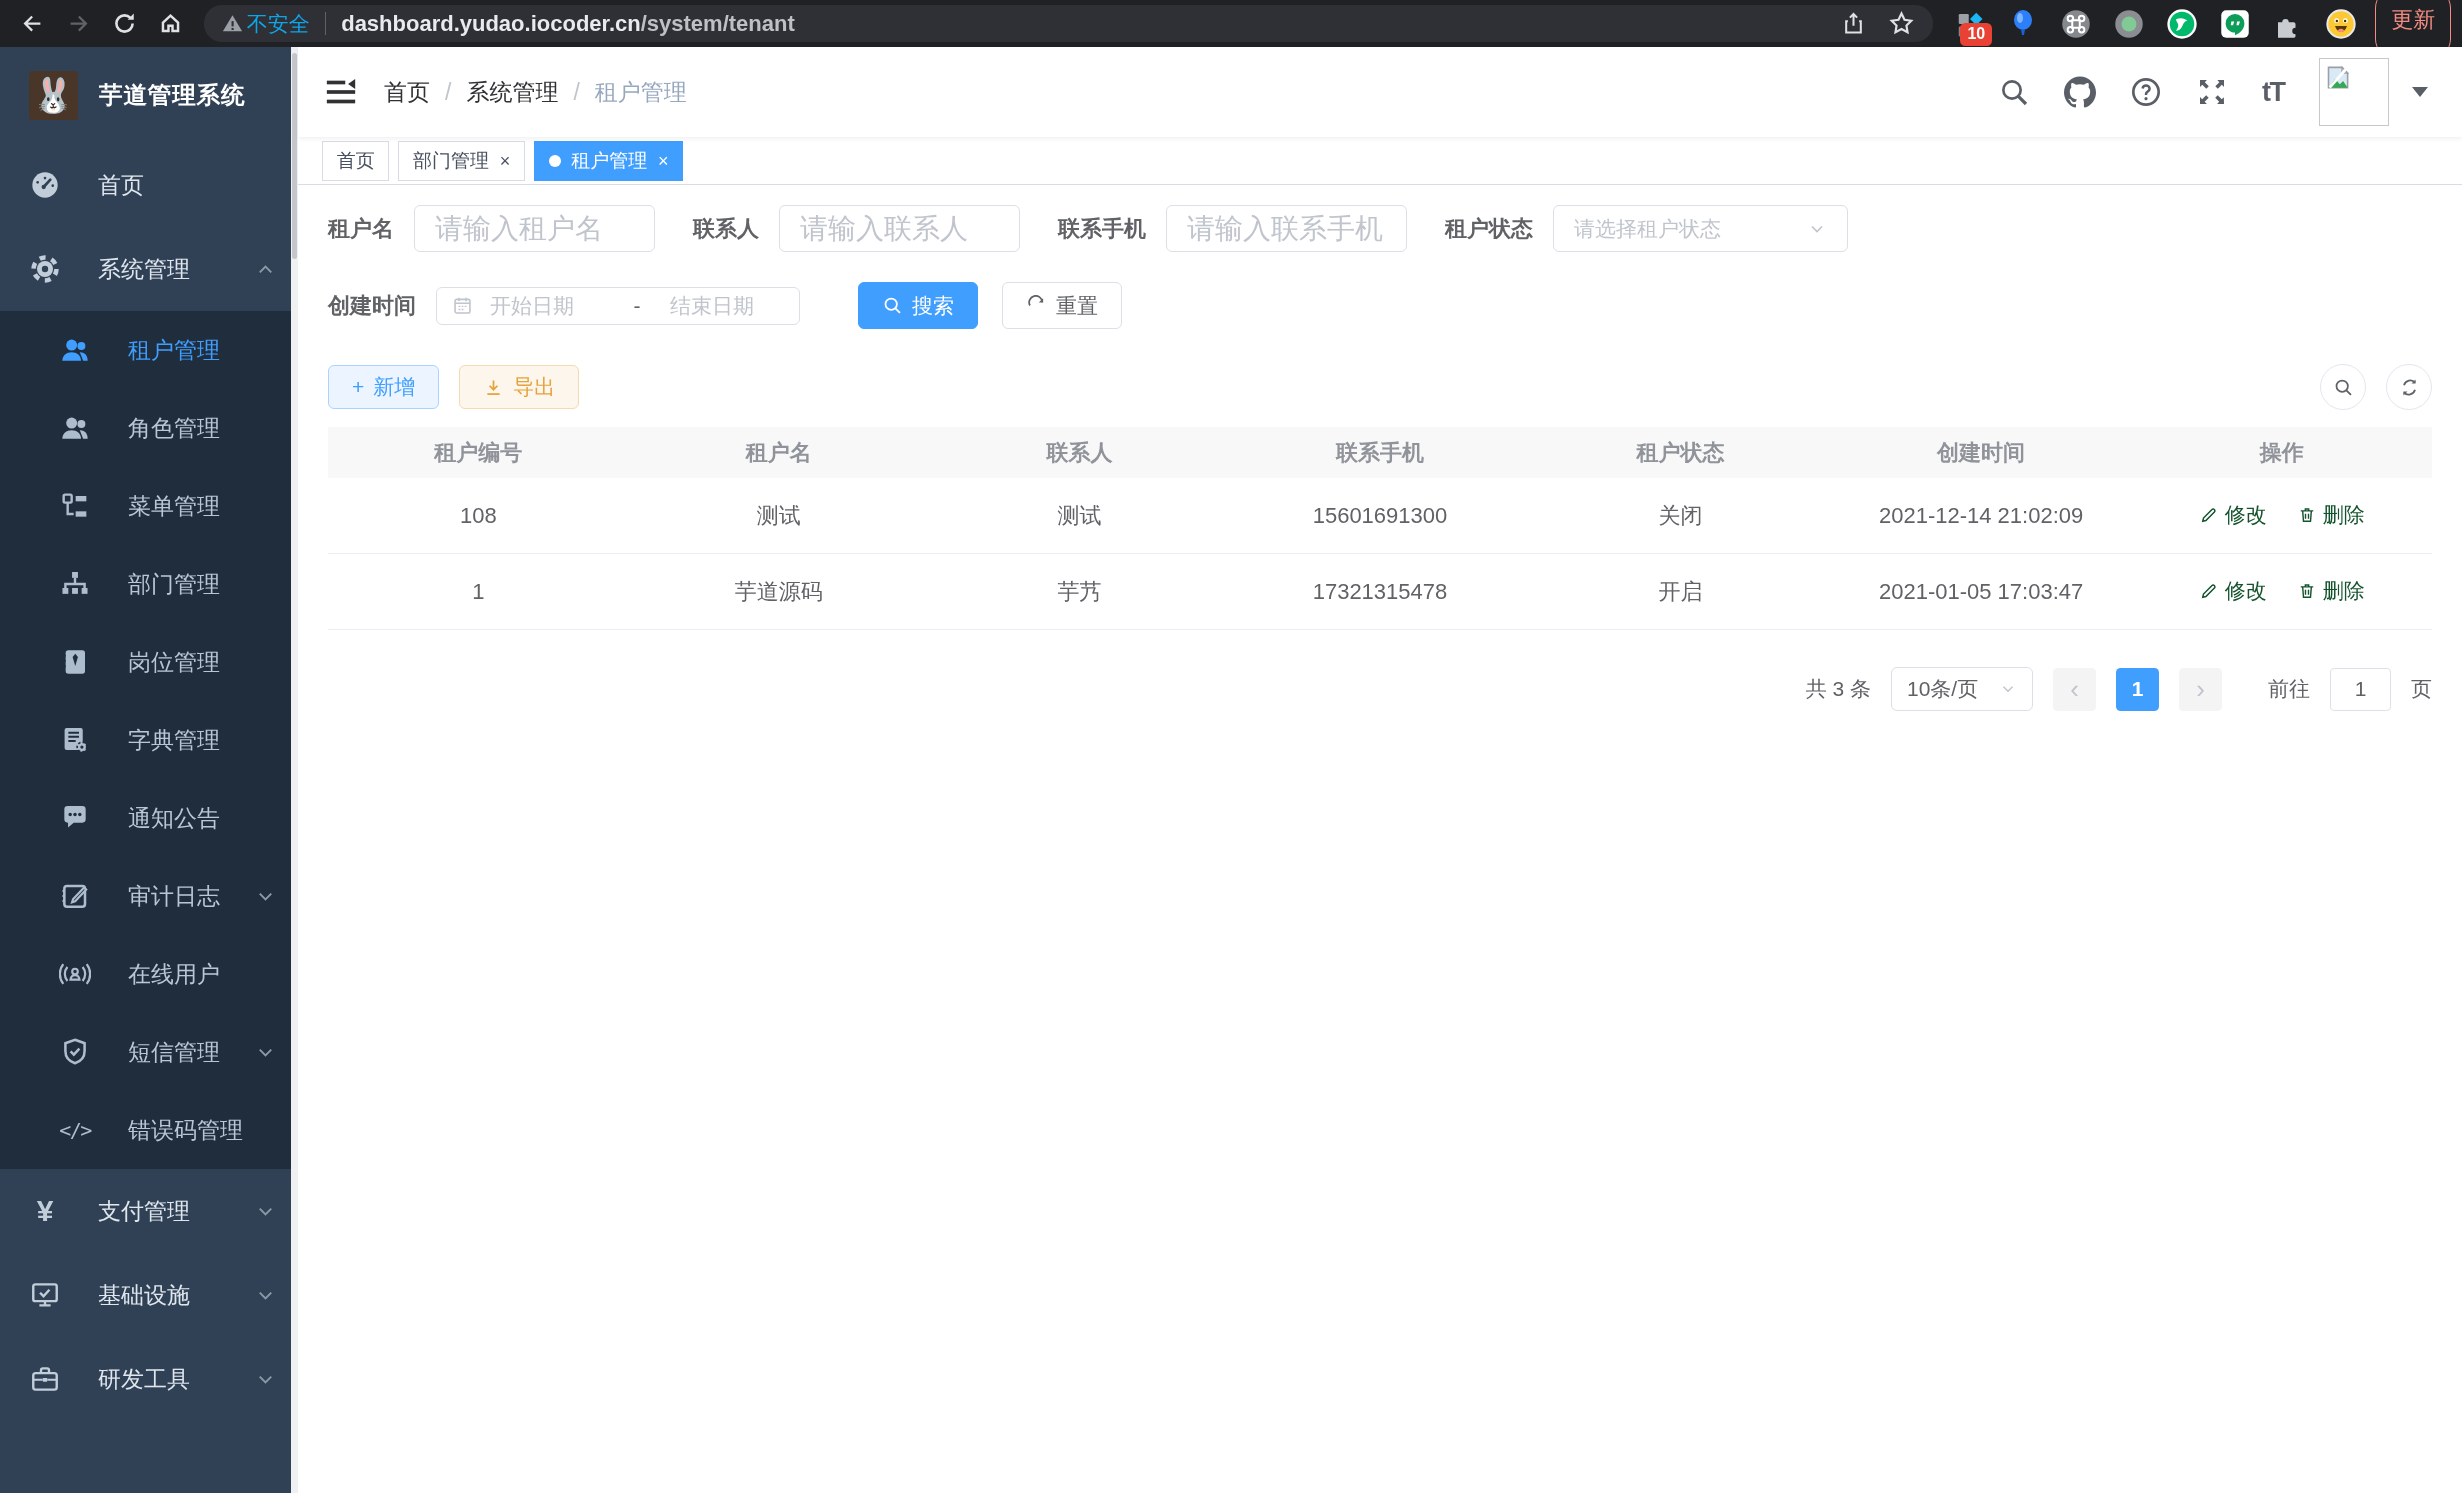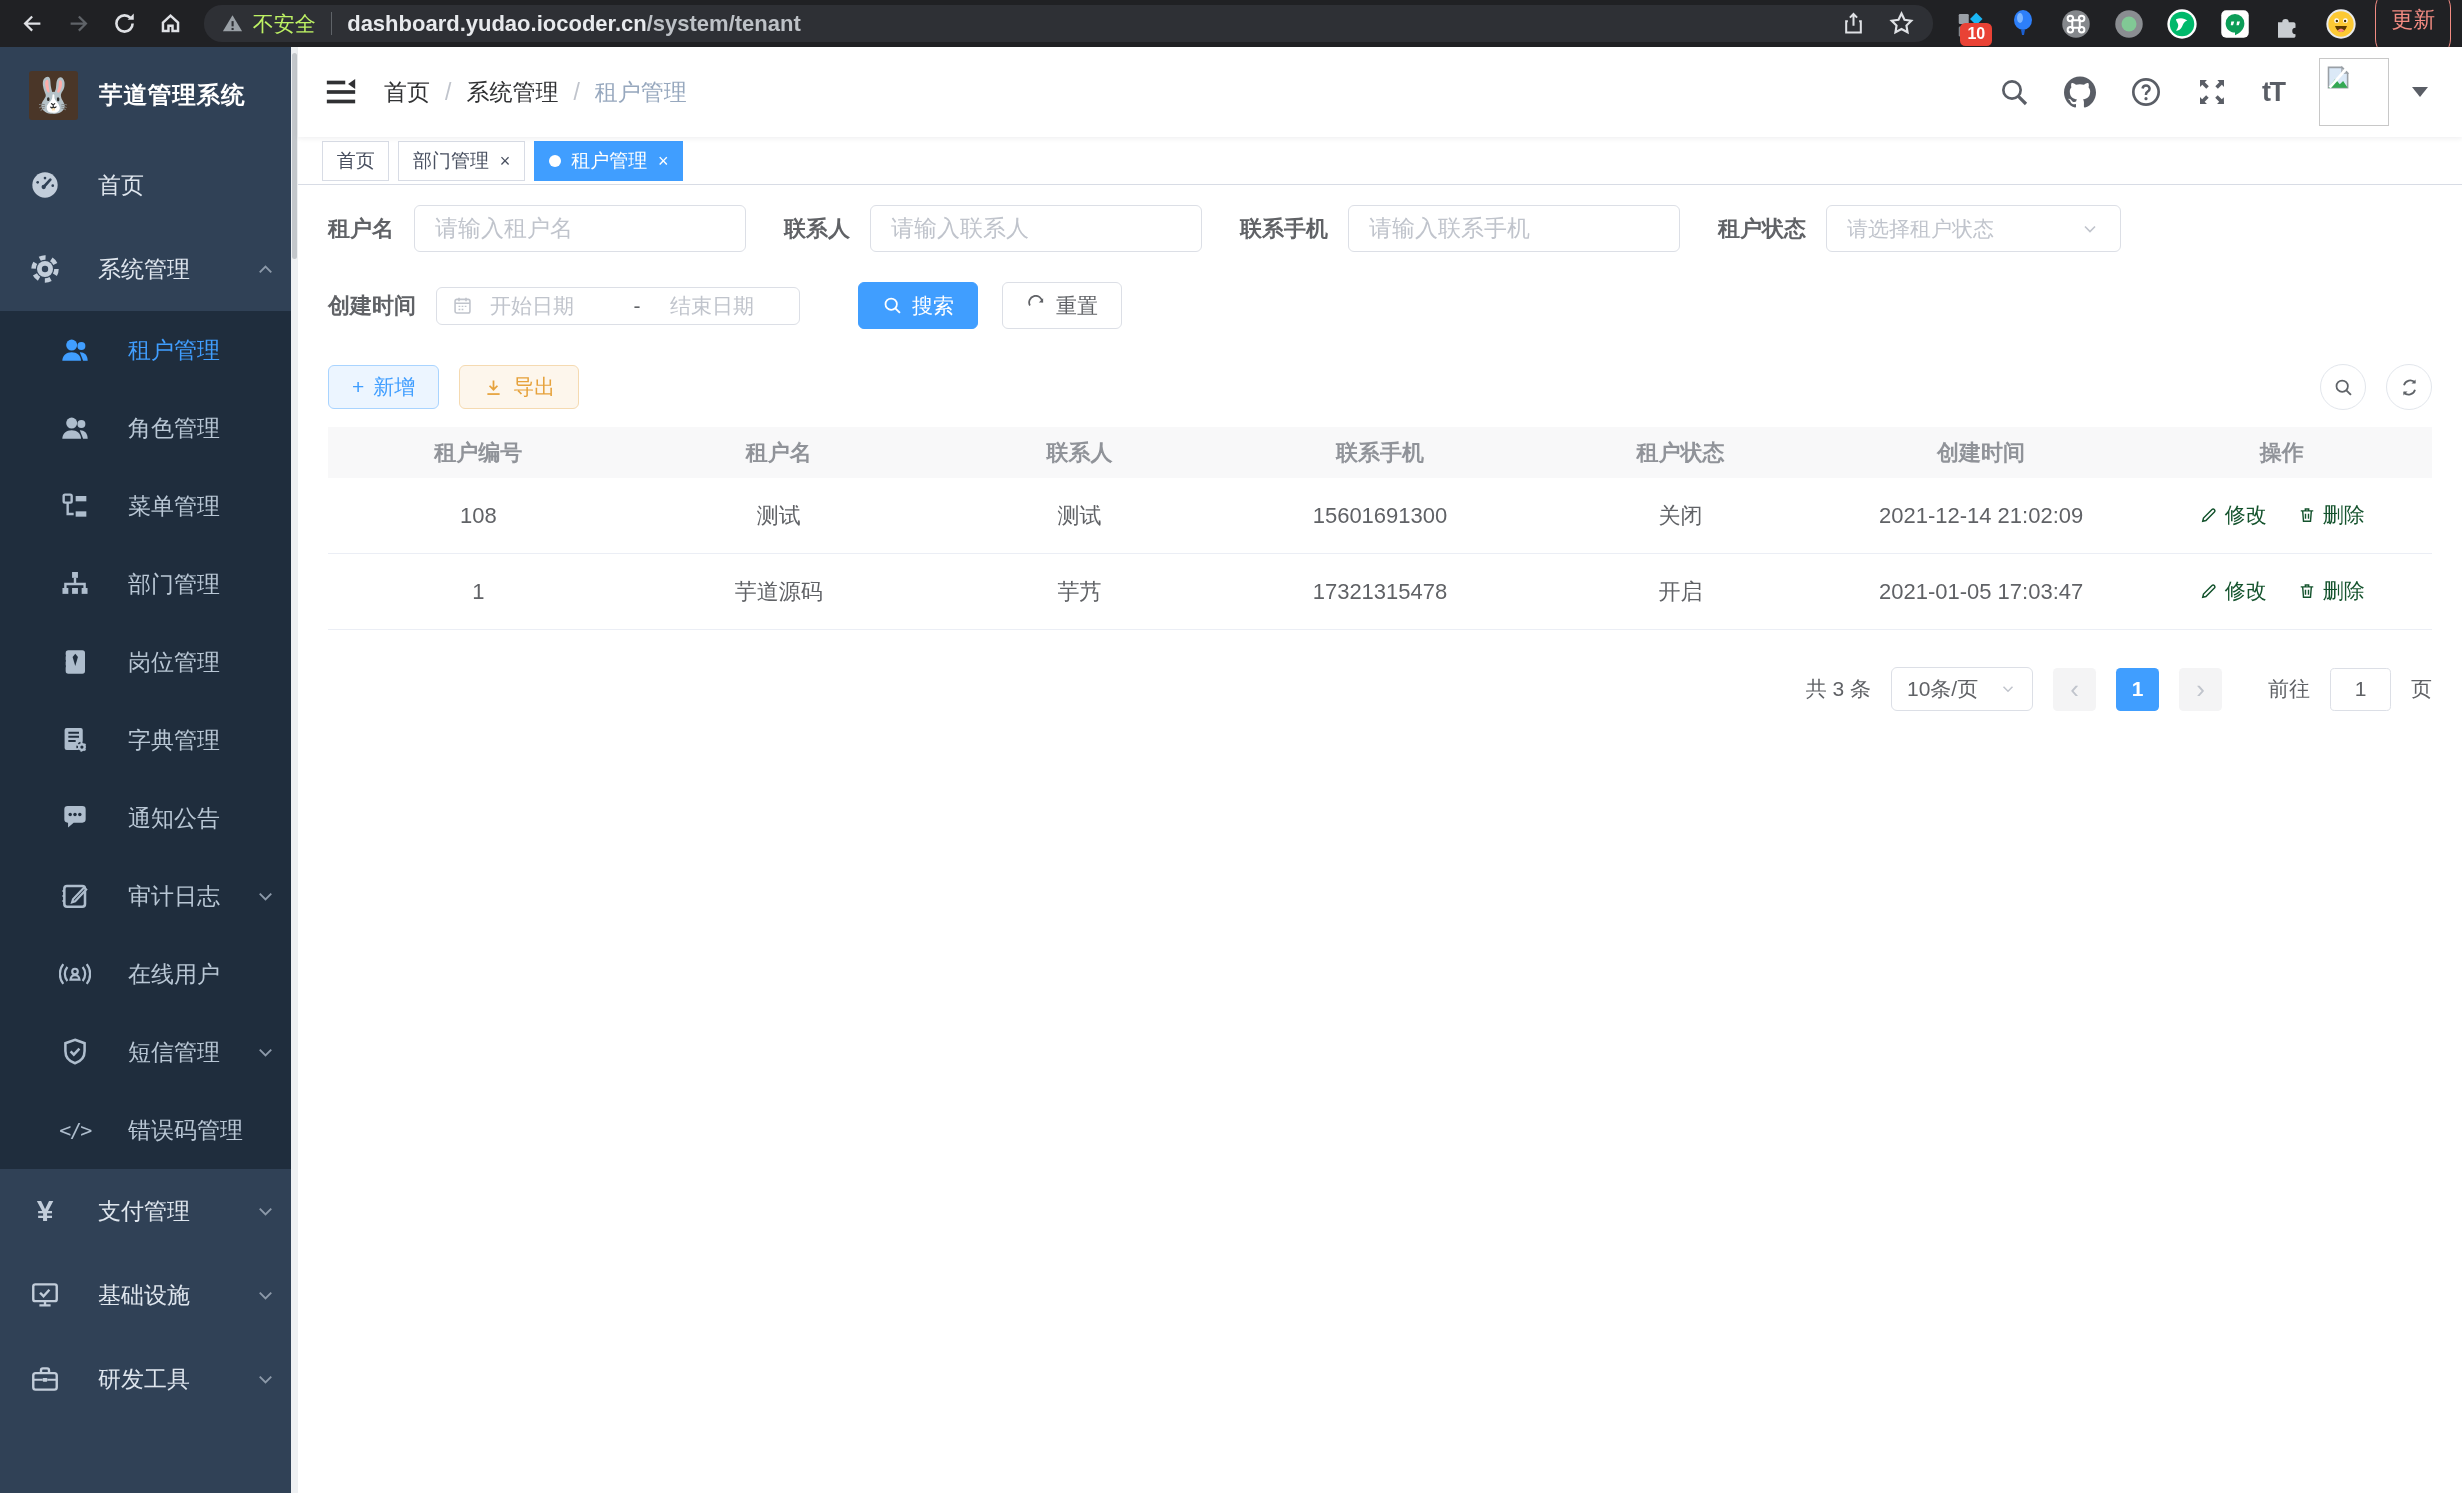--- a/index.html
+++ b/index.html
@@ -5,21 +5,21 @@
   html,body{margin:0;padding:0;background:#555;}
   .screen{position:relative;width:2462px;height:1494px;background:#fff;overflow:hidden;
     font-family:"Liberation Sans","DejaVu Sans",sans-serif;-webkit-font-smoothing:antialiased;}
 
   
   .chrome{height:47px;background:#202124;display:flex;align-items:center;padding:0 10.7px;gap:3px;}
   .nav-btn{width:43px;height:43px;display:flex;align-items:center;justify-content:center;flex:none;border-radius:50%;}
   .nav-btn svg{width:27px;height:27px;}
   .omnibox{flex:1;height:37px;background:#2e3035;border-radius:18px;display:flex;align-items:center;
     padding:0 17px;margin:0 9px;min-width:0;}
-  .sec-chip{display:flex;align-items:center;gap:9px;color:#bef264;font-size:21px;}
+  .sec-chip{display:flex;align-items:center;gap:3px;color:#0ea5e9;font-size:21px;}
   .omni-div{width:1.5px;height:23px;background:#5f6368;margin:0 15px;}
   .url{font-size:22px;white-space:nowrap;overflow:hidden;}
   .url .domain{color:#e8eaed;font-weight:700;}
   .url .path{color:#bdc1c6;font-weight:700;}
   .omni-right{margin-left:auto;display:flex;align-items:center;gap:20px;}
   .ext-row{display:flex;align-items:center;gap:18px;margin:0 7.6px;}
   .ext{width:35px;height:35px;position:relative;display:flex;align-items:center;justify-content:center;flex:none;}
   .badge{position:absolute;bottom:-4.6px;left:7.6px;min-width:26px;height:23px;background:#e94235;color:#fff;
     font-size:16px;font-weight:700;border-radius:5.3px;display:flex;align-items:center;justify-content:center;padding:0 3px;}
   .update-pill{display:flex;align-items:center;gap:12px;border:1.5px solid #f28b82;border-radius:20px;
@@ -66,21 +66,21 @@
     color:#495060;font-size:19px;cursor:pointer;}
   .tab .dot{width:12px;height:12px;border-radius:50%;background:#fff;}
   .tab .close{font-size:18px;line-height:1;}
   .tab.active{background:#409eff;border-color:#409eff;color:#fff;}
 
   .content{padding:20px 30px 0;flex:1;}
   .f-row{display:flex;align-items:center;}
   .f-row.second{margin-top:30px;}
   .f-item{display:flex;align-items:center;margin-right:38px;}
   .f-label{font-size:22px;color:#606266;font-weight:700;margin-right:20px;white-space:nowrap;}
-  .f-input{width:332px;height:47px;border:1.5px solid #dcdfe6;border-radius:6px;font-size:23px;color:#606266;
+  .f-input{width:241px;height:47px;border:1.5px solid #dcdfe6;border-radius:6px;font-size:28px;color:#606266;
     padding:0 20px;outline:none;box-sizing:border-box;font-family:inherit;background:#fff;}
   .f-input::placeholder{color:#c0c4cc;}
   .f-select{width:295px;height:47px;border:1.5px solid #dcdfe6;border-radius:6px;display:flex;align-items:center;
     padding:0 20px;box-sizing:border-box;color:#c0c4cc;font-size:21px;}
   .f-select .sel-arrow{margin-left:auto;width:20px;height:20px;color:#c0c4cc;}
   .date-box{width:364px;height:38px;border:1.5px solid #dcdfe6;border-radius:6px;display:flex;align-items:center;
     padding:0 15px;box-sizing:border-box;gap:17px;font-size:21px;color:#c0c4cc;}
   .date-box .dsep{color:#606266;flex:1;text-align:center;}
   .date-box .dph{width:114px;}
   .btn{height:47px;display:inline-flex;align-items:center;gap:9px;padding:0 23px;border-radius:6px;font-size:21px;

